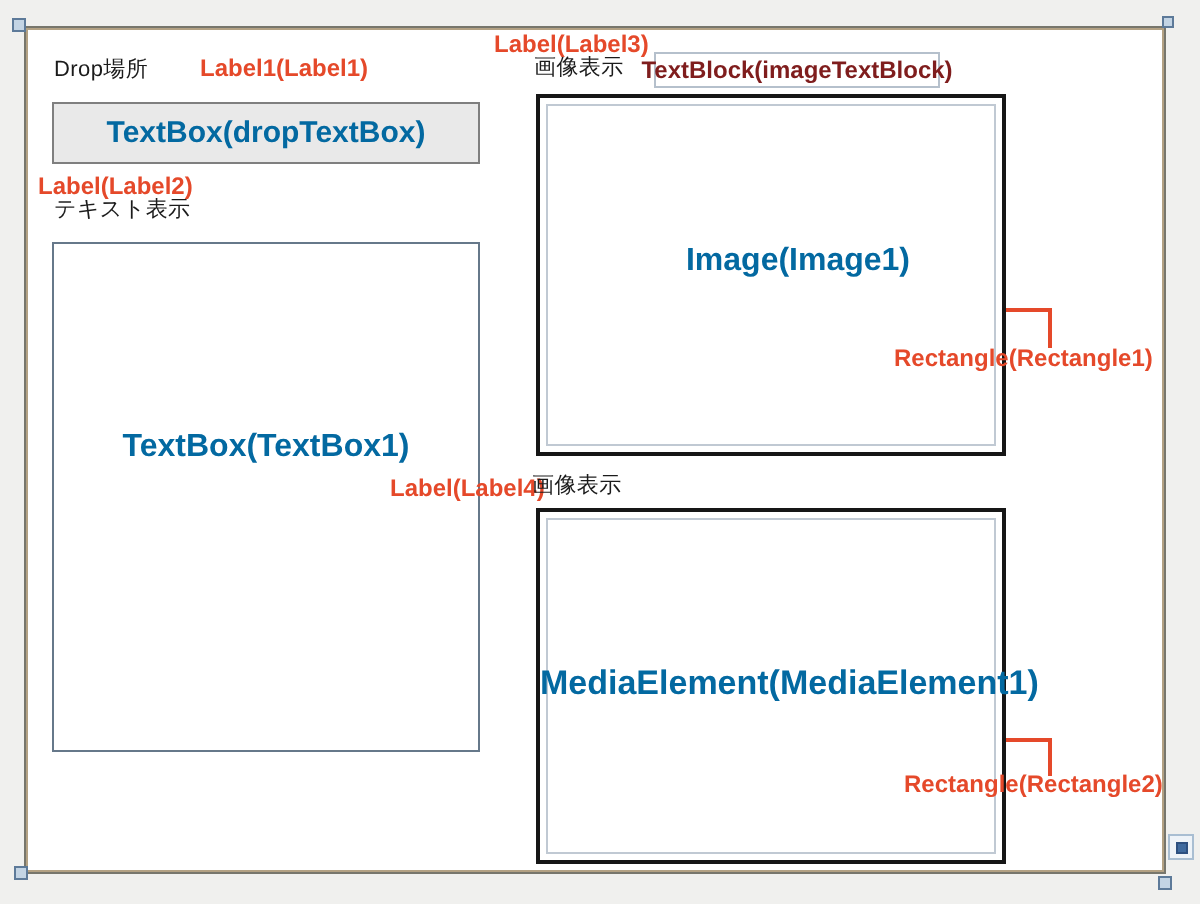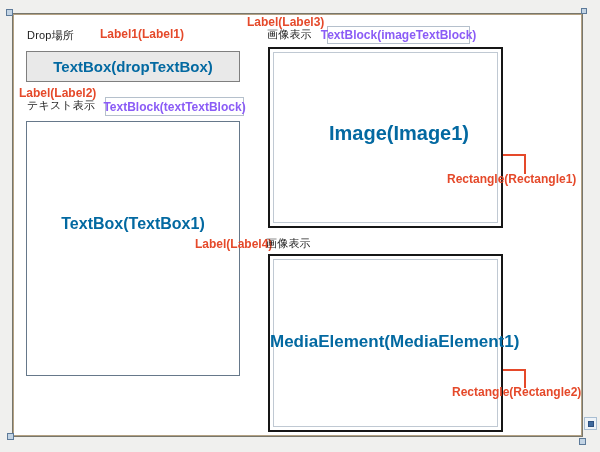--- a/index.html
+++ b/index.html
@@ -46,21 +46,21 @@
     line-height:13px; white-space:nowrap;
   }
   .anno-big {
     color:#0369a1; font-weight:bold; font-size:15px; white-space:nowrap;
   }
 
   
   .anno-box {
     position:absolute; background:#ffffff; border:1px solid #b5c0cc;
     display:flex; align-items:center; justify-content:center;
-    color:#8b5cf6; font-weight:bold; font-size:12px; white-space:nowrap;
+    color:#7f1d1d; font-weight:bold; font-size:12px; white-space:nowrap;
   }
 
   
   .drop-textbox {
     position:absolute; left:26px; top:51px; width:214px; height:31px;
     background:#e9e9e9; border:1px solid #7f7f7f;
     display:flex; align-items:center; justify-content:center;
     font-size:16px;
   }
 
@@ -102,38 +102,35 @@
   <div class="jp-label" style="left:27px; top:29px;text-align:right;">Drop場所</div>
   <div class="anno" style="left:74px; top:28px;margin-left:26px;">Label1(Label1)</div>
 
   <div class="drop-textbox">
     <span class="anno-big">TextBox(dropTextBox)</span>
   </div>
 
   <div class="anno" style="left:19px; top:87px;text-align:center;">Label(Label2)</div>
   <div class="jp-label" style="left:27px; top:99px;">テキスト表示</div>
 
-  <div class="anno-box" style="left:105px; top:97px; width:139px; height:19px;">
-    <span>TextBlock(textTextBlock)</span>
-  </div>
 
   <div class="textbox1">
     <div class="center-anno anno-big" style="font-size:16px;">TextBox(TextBox1)</div>
   </div>
 
   <div class="anno" style="left:247px; top:16px;">Label(Label3)</div>
   <div class="jp-label" style="left:267px; top:28px;">画像表示</div>
 
   <div class="anno-box" style="left:327px; top:26px; width:143px; height:18px;">
     <span>TextBlock(imageTextBlock)</span>
   </div>
 
   <div class="media-frame image-frame">
     <div class="inner-border"></div>
-    <div class="center-anno anno-big" style="top:73px; font-size:20px;padding-left:27px;">Image(Image1)</div>
+    <div class="center-anno anno-big" style="top:73px; font-size:16px;padding-left:27px;">Image(Image1)</div>
   </div>
 
   <div class="conn" style="left:503px; top:154px; width:23px; height:2px;"></div>
   <div class="conn" style="left:524px; top:154px; width:2px; height:20px;"></div>
   <div class="anno" style="left:447px; top:173px;">Rectangle(Rectangle1)</div>
 
   <div class="anno" style="left:195px; top:238px;">Label(Label4)</div>
   <div class="jp-label" style="left:266px; top:237px;">画像表示</div>
 
 

